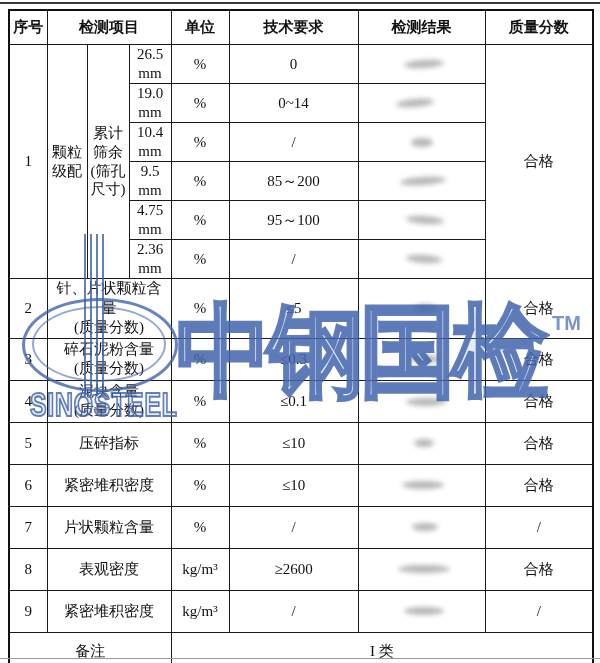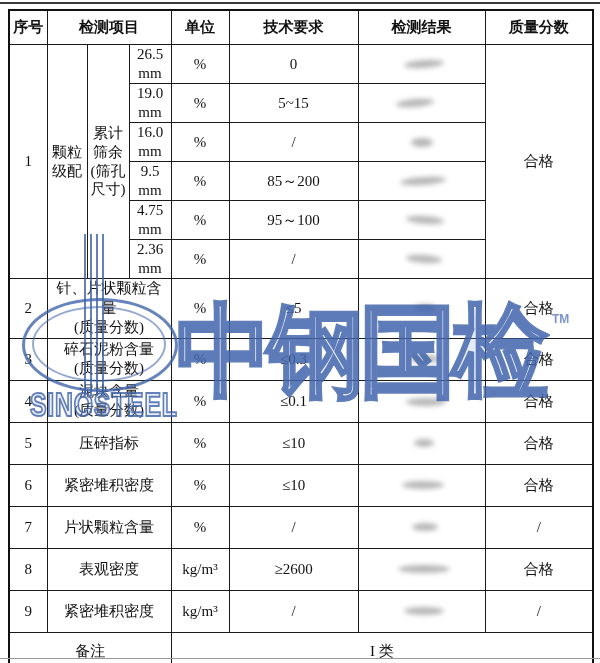--- a/index.html
+++ b/index.html
@@ -34,21 +34,21 @@
                background:repeating-linear-gradient(to right,rgba(62,97,170,.8) 0 2px,rgba(62,97,170,0) 2px 6px);}
   .wm-en{position:absolute;left:30px;top:389px;font-family:"Liberation Sans","DejaVu Sans",sans-serif;
          font-weight:800;font-size:31px;line-height:1;letter-spacing:1px;white-space:nowrap;
          color:rgba(170,195,235,.25);-webkit-text-stroke:2px rgba(62,97,170,.8);
          transform:scale(.8,1.05);transform-origin:left top;}
   .wm-cn{position:absolute;left:176px;top:302px;font-family:"Liberation Serif","DejaVu Serif",serif;
          font-weight:bold;font-size:96px;line-height:1;letter-spacing:-4px;white-space:nowrap;
          color:rgba(150,175,225,.25);-webkit-text-stroke:3px rgba(62,97,170,.82);
          transform:scaleY(1.05);transform-origin:left top;}
   .wm-tm{position:absolute;left:552px;top:312px;font-family:"Liberation Sans","DejaVu Sans",sans-serif;
-         font-weight:bold;font-size:12px;color:rgba(100,130,195,.85);}
+         font-weight:bold;font-size:20px;color:rgba(100,130,195,.85);}
 </style>
 </head>
 <body>
 
 <div id="canvas">
   <div class="topline"></div>
 
   <table class="report">
     <colgroup>
       <col style="width:38px">
@@ -85,27 +85,27 @@
       <td>0</td>
       <td class="resultcell">
         <div class="smudge" style="width:40px;margin:-4px 0 0 -18px;transform:rotate(-4deg);"></div>
       </td>
       <td rowspan="6">合格</td>
     </tr>
     <tr class="r-size">
       <td class="pre">19.0
 mm</td>
       <td>%</td>
-      <td>5~15</td>
+      <td>0~14</td>
       <td class="resultcell">
         <div class="smudge" style="width:38px;margin:-4px 0 0 -26px;transform:rotate(-5deg);"></div>
       </td>
     </tr>
     <tr class="r-size">
-      <td class="pre">16.0
+      <td class="pre">10.4
 mm</td>
       <td>%</td>
       <td>/</td>
       <td class="resultcell">
         <div class="smudge" style="width:22px;height:9px;margin:-4px 0 0 -11px;"></div>
       </td>
     </tr>
     <tr class="r-size">
       <td class="pre">9.5
 mm</td>

